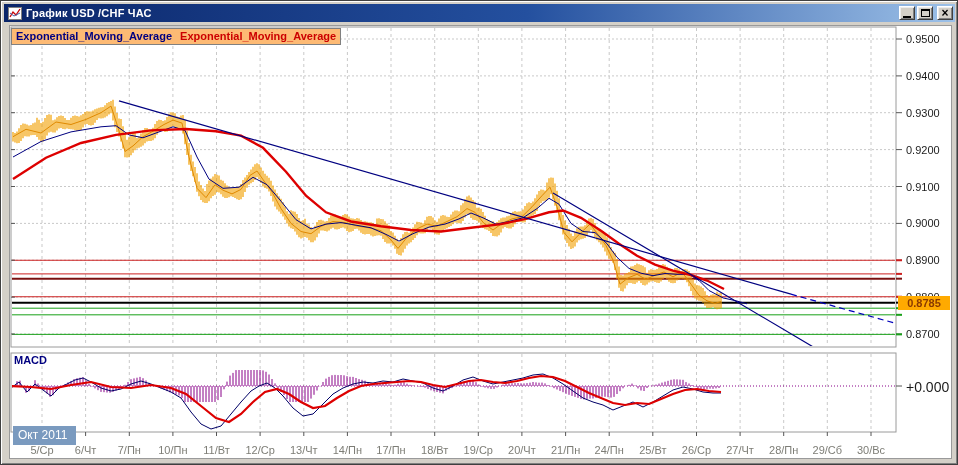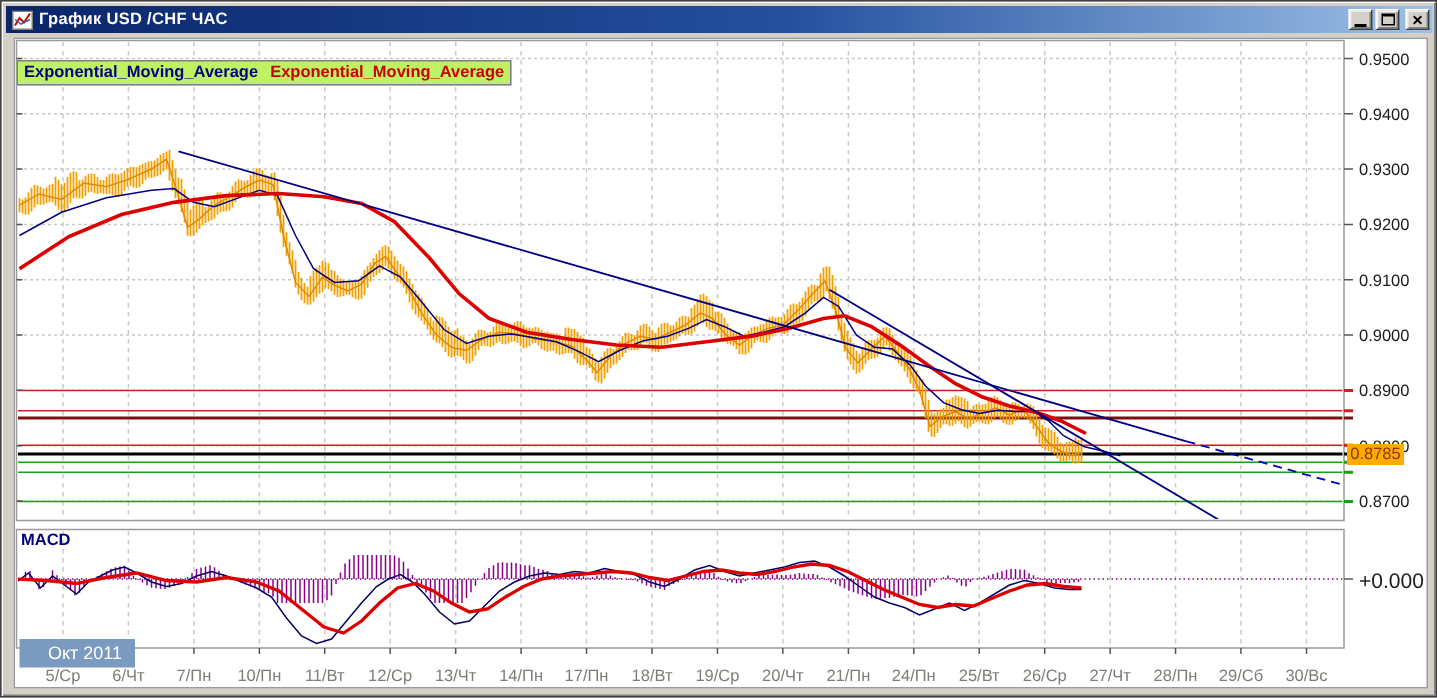--- a/index.html
+++ b/index.html
@@ -18,30 +18,30 @@
     border-bottom:1px solid #404040;box-shadow:inset 1px 1px 0 #ececec,inset -1px -1px 0 #808080;
     display:flex;align-items:center;justify-content:center;font-size:11px;line-height:10px;
     font-weight:bold;padding:0;cursor:default;}
   .win-btn.min span{display:block;width:8px;height:2px;background:#000;margin-top:7px;}
   .win-btn.max span{display:block;width:9px;height:8px;border:1px solid #000;border-top:2px solid #000;}
   .win-btn.close{margin-left:4px;font-size:12px;}
   .client{position:absolute;left:8px;top:24px;width:943px;height:434px;background:#ffffff;
     border:1px solid #9a9a9a;}
   svg.chart{position:absolute;left:0;top:0;width:958px;height:465px;}
   svg.chart text{font-family:"Liberation Sans",sans-serif;}
-  .legend{position:absolute;left:10px;top:27px;border:1px solid #808080;background:#bef264;
-    padding:1px 4px 2px 4px;font-size:11px;font-weight:bold;white-space:nowrap;margin-top:12px;}
+  .legend{position:absolute;left:10px;top:27px;border:1px solid #808080;background:#fdba74;
+    padding:1px 4px 2px 4px;font-size:11px;font-weight:bold;white-space:nowrap;}
   .legend span{margin-right:8px;}
   .legend span:last-child{margin-right:0;}
   .macd-label{position:absolute;left:13px;top:353px;font-size:11px;font-weight:bold;color:#000080;}
   .zero-label{position:absolute;left:905px;top:378px;font-size:14px;color:#1c1c1c;}
-  .price-badge{position:absolute;left:897px;top:295px;width:38px;height:14px;background:#ffaa00;
-    color:#8a3a00;font-size:11px;font-weight:normal;line-height:14px;text-align:center;}
+  .price-badge{position:absolute;left:897px;top:295px;width:52px;height:14px;background:#ffaa00;
+    color:#8a3a00;font-size:11px;font-weight:bold;line-height:14px;text-align:center;}
   .month-badge{position:absolute;left:12px;top:425px;background:#7a9abf;color:#ffffff;
-    font-size:12px;padding:2px 9px 3px 19px;}
+    font-size:12px;padding:2px 9px 3px 5px;}
 </style>
 </head>
 <body>
 
 <div class="window">
   <div class="titlebar">
     <svg class="title-icon" viewBox="0 0 14 13">
       <rect x="0.5" y="0.5" width="13" height="12" fill="#ffffff" stroke="#808080"></rect>
       <polyline points="2,10 5,5 8,8 12,2" fill="none" stroke="#cc0000" stroke-width="1.3"></polyline>
       <polyline points="2,6 6,9 12,6" fill="none" stroke="#4466aa" stroke-width="1"></polyline>

